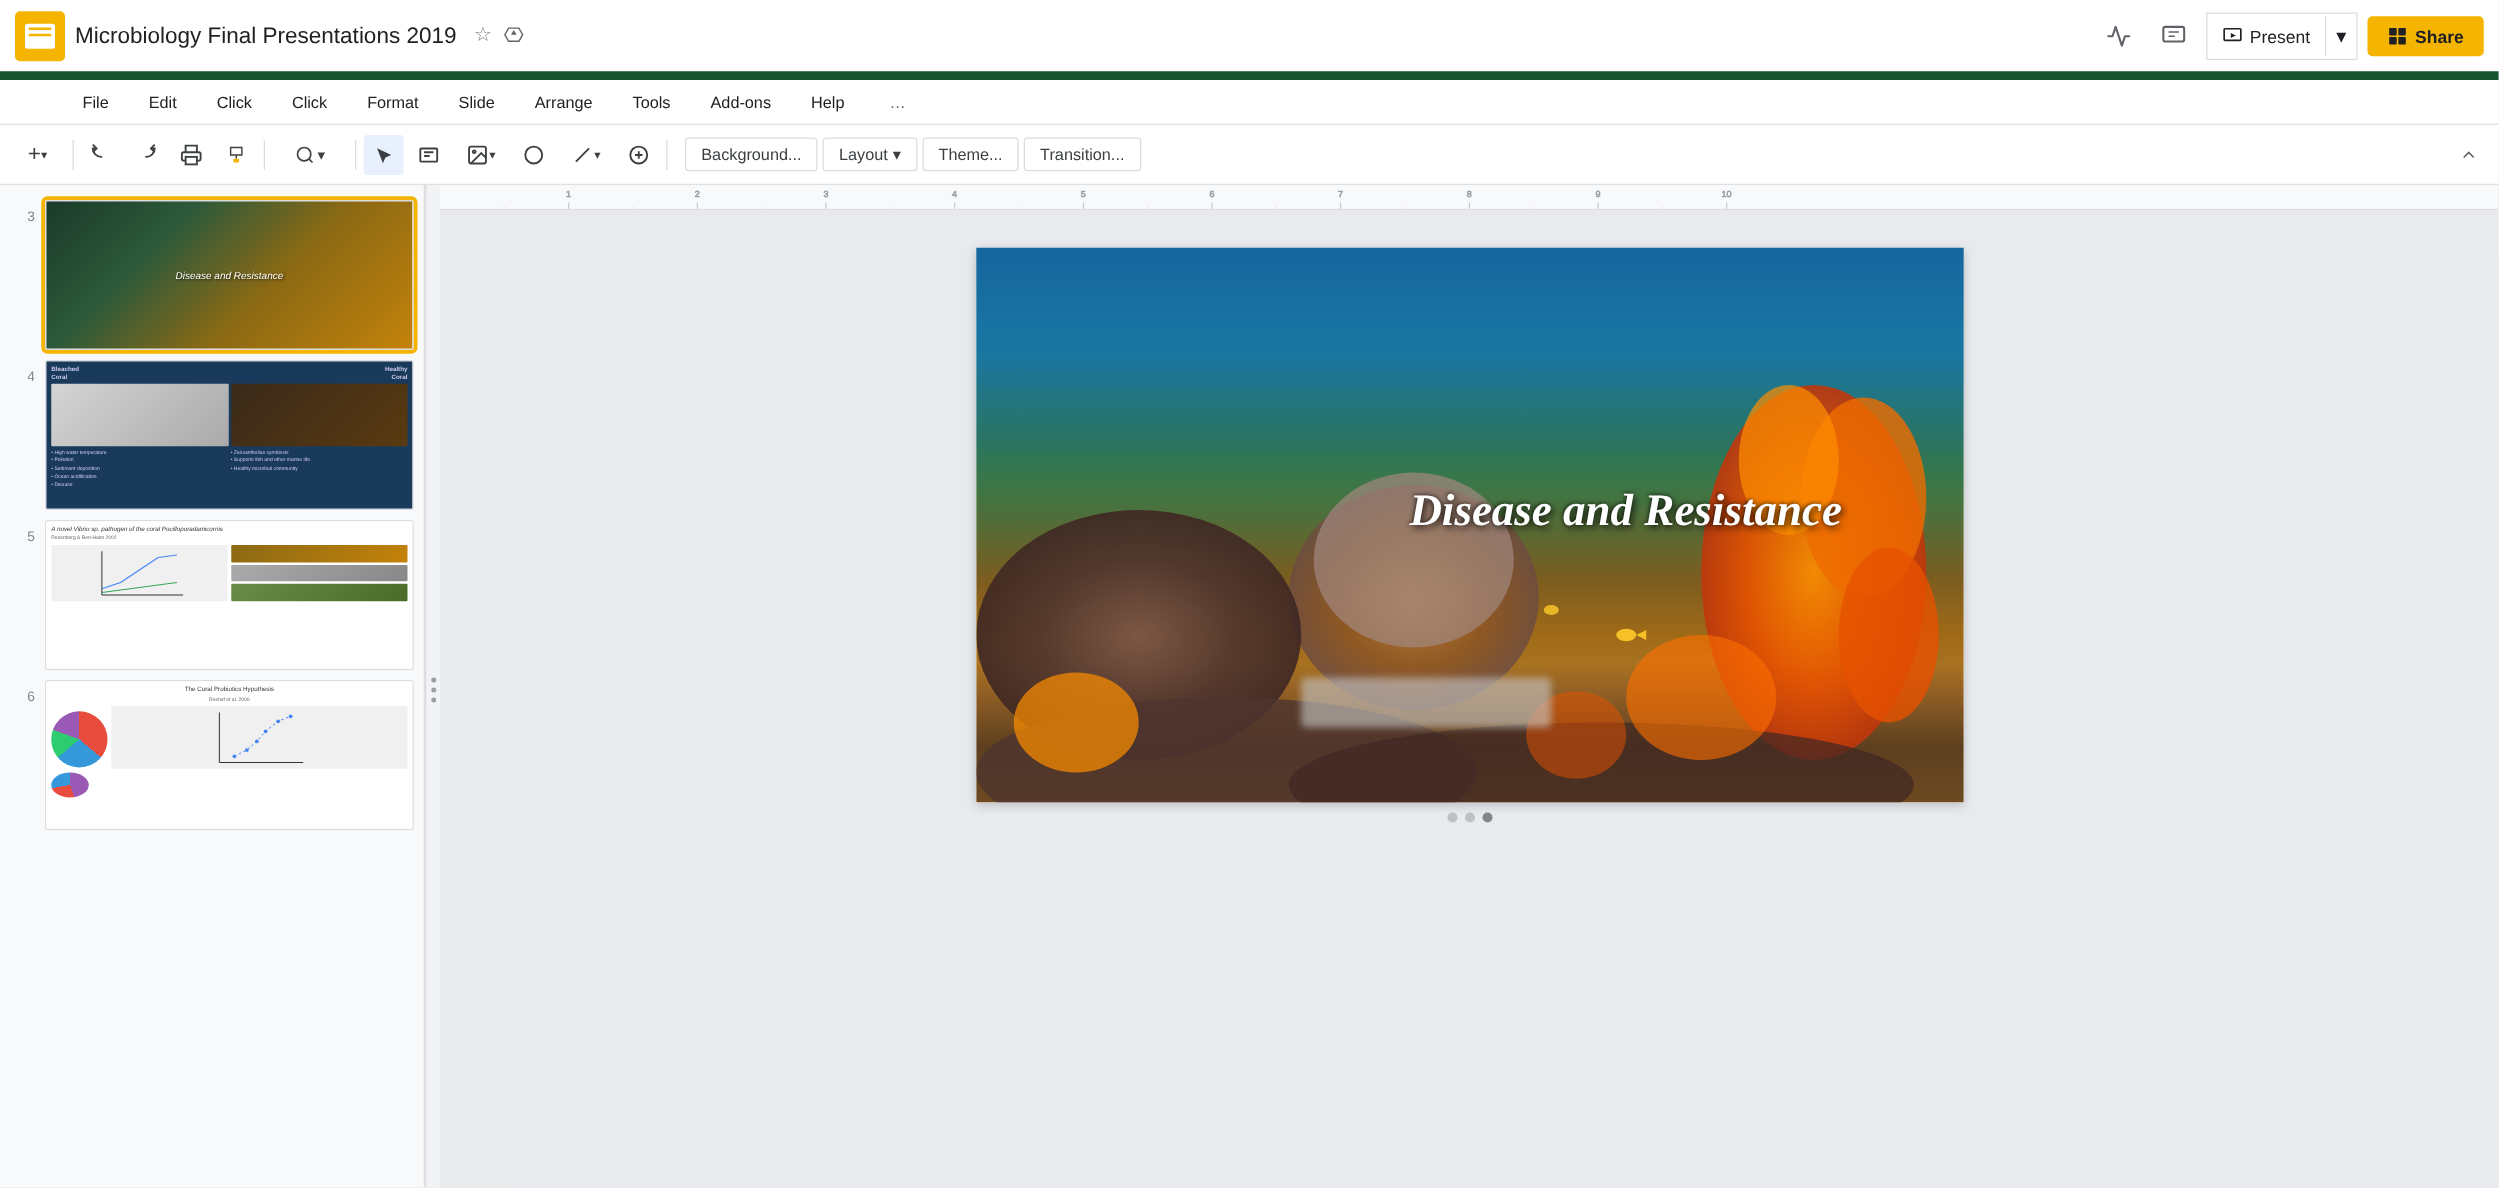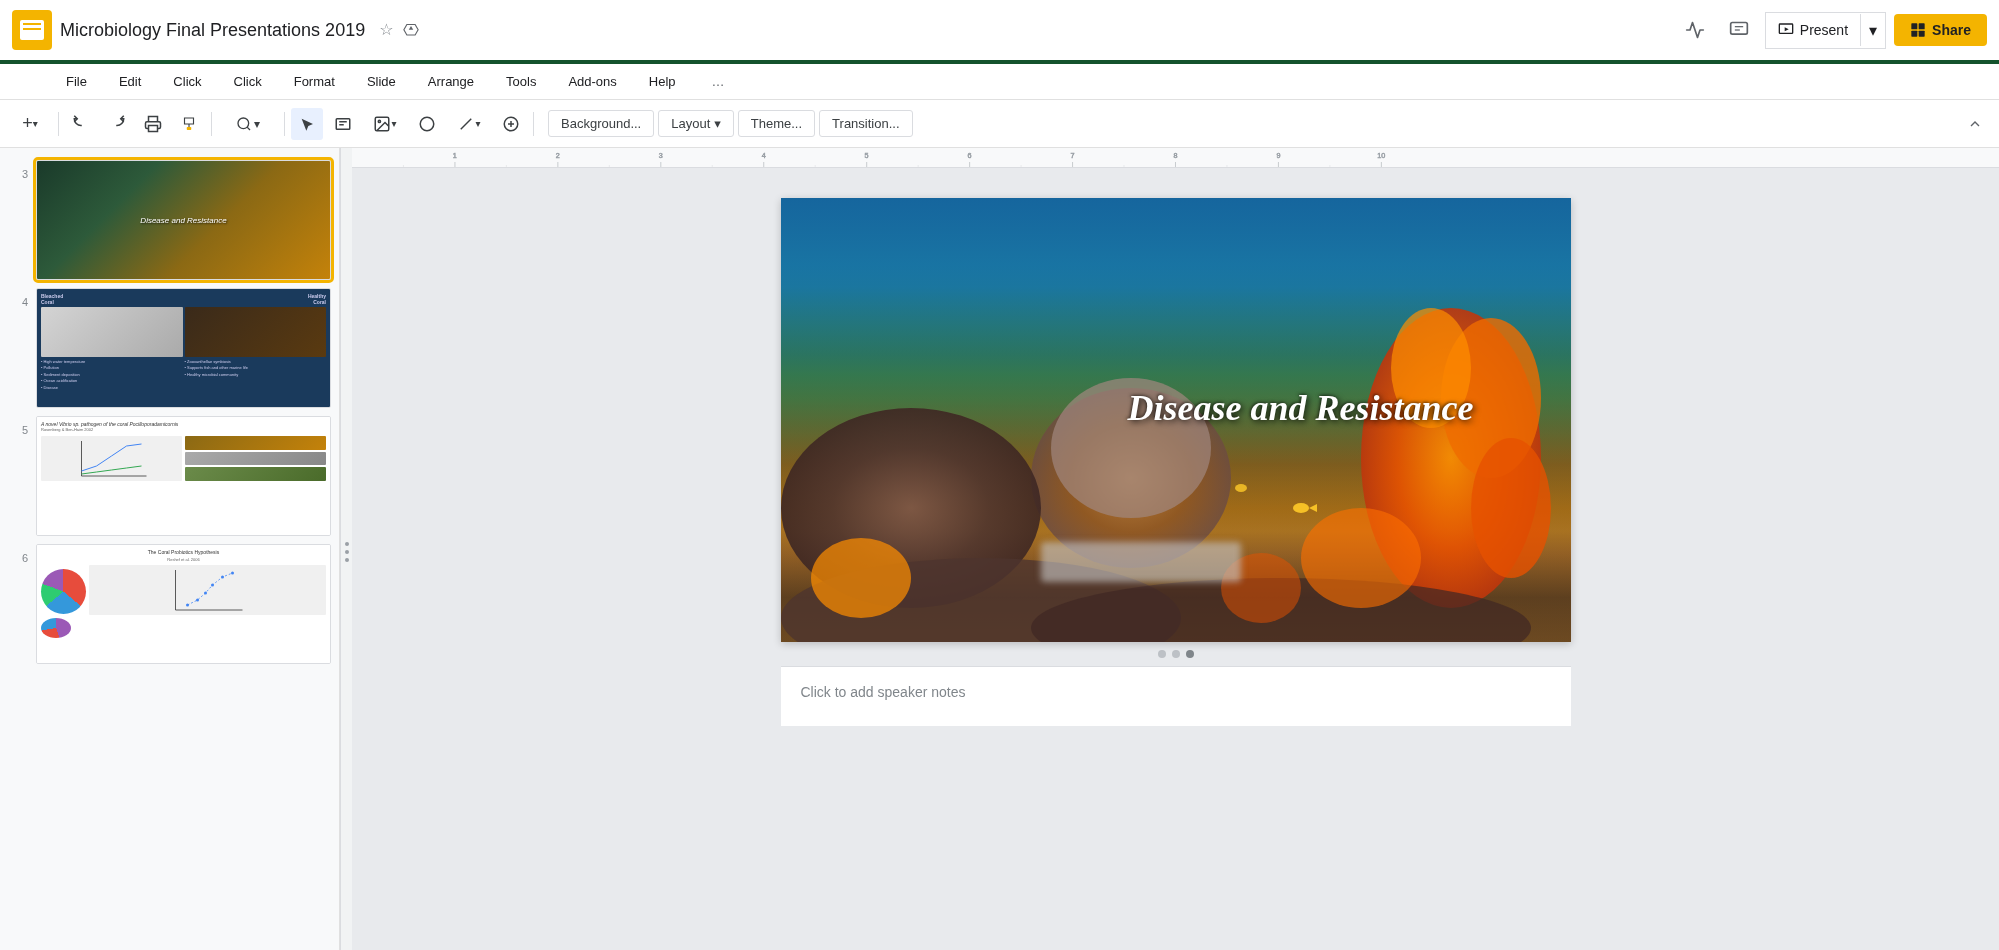--- a/index.html
+++ b/index.html
@@ -5,21 +5,21 @@
     * { box-sizing: border-box; margin: 0; padding: 0; }
     body { font-family: 'Arial', sans-serif; background: #f1f3f4; height: 950px; overflow: hidden; display: flex; flex-direction: column; }
 
     
     .top-bar {
       background: #fff;
       display: flex;
       align-items: center;
       padding: 0 12px;
       height: 64px;
-      border-bottom: 4px solid #14532d;
+      border-bottom: 7px solid #14532d;
       gap: 8px;
       flex-shrink: 0;
     }
     .app-icon {
       width: 40px; height: 40px;
       background: #f4b400;
       border-radius: 4px;
       display: flex; align-items: center; justify-content: center;
       flex-shrink: 0;
     }
@@ -853,18 +853,15 @@
 
         <div class="slide-blurred"></div>
       </div>
 
       <div class="slide-dots">
         <div class="dot"></div>
         <div class="dot"></div>
         <div class="dot active"></div>
       </div>
 
-      <div class="notes-area" style="width:790px; border-top:1px solid #dadce0;">
-        <span class="notes-text">Click to add speaker notes</span>
-      </div>
     </div>
   </div>
 </div>
 
 </body></html>

